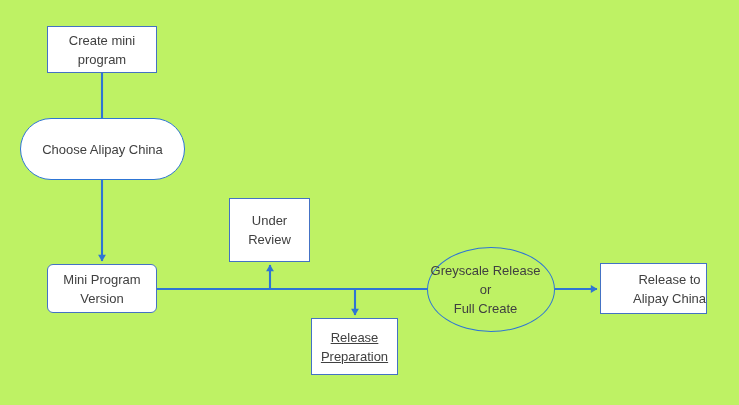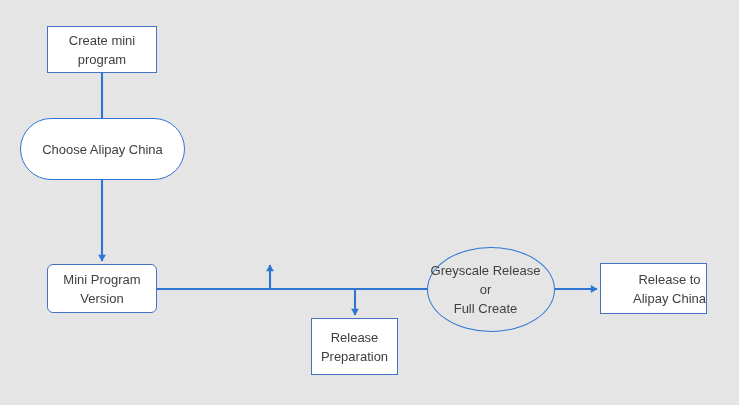--- a/index.html
+++ b/index.html
@@ -10,21 +10,21 @@
   body {
     width: 739px;
     height: 405px;
     font-family: "Liberation Sans", sans-serif;
     overflow: hidden;
   }
   #canvas {
     position: relative;
     width: 739px;
     height: 405px;
-    background: #e5e5e5;
+    background: #bef264;
   }
   #edges {
     position: absolute;
     left: 0;
     top: 0;
     width: 739px;
     height: 405px;
     pointer-events: none;
   }
   .node {
@@ -102,22 +102,26 @@
 
   <div class="node stadium" style="left:20px; top:118px; width:165px; height:62px;">
     <span class="label">Choose Alipay China</span>
   </div>
 
   <div class="node rect" style="left:47px; top:264px; width:110px; height:49px;border-radius:6px;">
     <span class="label">Mini Program
 Version</span>
   </div>
 
+  <div class="node rect" style="left:229px; top:198px; width:81px; height:64px;">
+    <span class="label">Under
+Review</span>
+  </div>
 
-  <div class="node rect" style="left:311px; top:318px; width:87px; height:57px;">
+  <div class="node rect" style="left:311px; top:318px; width:87px; height:57px;text-decoration:underline;">
     <span class="label">Release
 Preparation</span>
   </div>
 
   <div class="node ellipse" style="left:427px; top:247px; width:128px; height:85px;">
     <span class="label">Greyscale Release
 or
 Full Create</span>
   </div>
 

